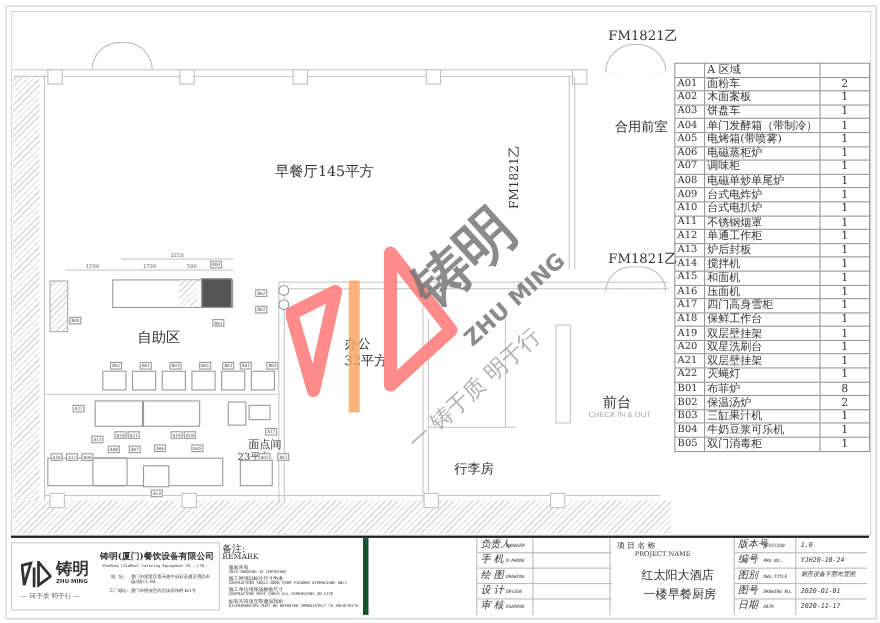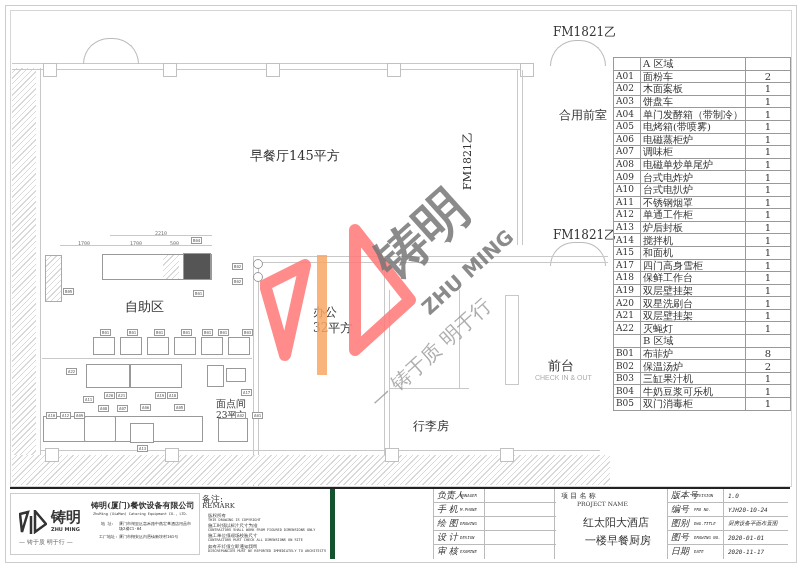--- a/index.html
+++ b/index.html
@@ -80,21 +80,21 @@
   <div class="col" style="left:500px;top:448px;"></div>
 
   <div class="label room" style="left:250px;top:147px;font-size:13px;">早餐厅145平方</div>
   <div class="label room" style="left:125px;top:298px;font-size:13px;">自助区</div>
   <div class="label room" style="left:313px;top:304px;">办公</div>
   <div class="label room" style="left:313px;top:320px;">32平方</div>
   <div class="label room" style="left:559px;top:107px;">合用前室</div>
   <div class="label room" style="left:548px;top:357px;font-size:13px;">前台</div>
   <div class="label" style="left:535px;top:374px;font-size:7px;color:#aaa;font-family:Liberation Sans, sans-serif;text-align:right;">CHECK IN &amp; OUT</div>
   <div class="label room" style="left:413px;top:418px;">行李房</div>
-  <div class="label" style="left:216px;top:397px;font-size:10px;">面点间</div>
+  <div class="label" style="left:226px;top:397px;font-size:10px;">面点间</div>
   <div class="label" style="left:216px;top:409px;font-size:9px;">23平方</div>
 
   <div class="equip" style="left:102px;top:254px;width:110px;height:26px;"></div>
   <div class="hatch" style="left:163px;top:255px;width:16px;height:24px;"></div>
   <div class="equip" style="left:183px;top:253px;width:28px;height:27px;background:#555;"></div>
   <div class="line" style="left:60px;top:245px;width:152px;height:1px;"></div>
   <div class="line" style="left:110px;top:235px;width:102px;height:1px;"></div>
   <div class="label small" style="left:155px;top:230px;color:#777;">2210</div>
   <div class="label small" style="left:78px;top:240px;color:#777;">1700</div>
   <div class="label small" style="left:130px;top:240px;color:#777;">1700</div>
@@ -242,20 +242,25 @@
         <td class="code">A14</td>
         <td>搅拌机</td>
         <td class="qty">1</td>
       </tr>
     <tr>
         <td class="code">A15</td>
         <td>和面机</td>
         <td class="qty">1</td>
       </tr>
     <tr>
+        <td class="code">A16</td>
+        <td>压面机</td>
+        <td class="qty">1</td>
+      </tr>
+    <tr>
         <td class="code">A17</td>
         <td>四门高身雪柜</td>
         <td class="qty">1</td>
       </tr>
     <tr>
         <td class="code">A18</td>
         <td>保鲜工作台</td>
         <td class="qty">1</td>
       </tr>
     <tr>
@@ -270,25 +275,20 @@
       </tr>
     <tr>
         <td class="code">A21</td>
         <td>双层壁挂架</td>
         <td class="qty">1</td>
       </tr>
     <tr>
         <td class="code">A22</td>
         <td>灭蝇灯</td>
         <td class="qty">1</td>
-      </tr>
-    <tr>
-        <td class="code"></td>
-        <td>B 区域</td>
-        <td class="qty"></td>
       </tr>
     <tr>
         <td class="code">B01</td>
         <td>布菲炉</td>
         <td class="qty">8</td>
       </tr>
     <tr>
         <td class="code">B02</td>
         <td>保温汤炉</td>
         <td class="qty">2</td>

